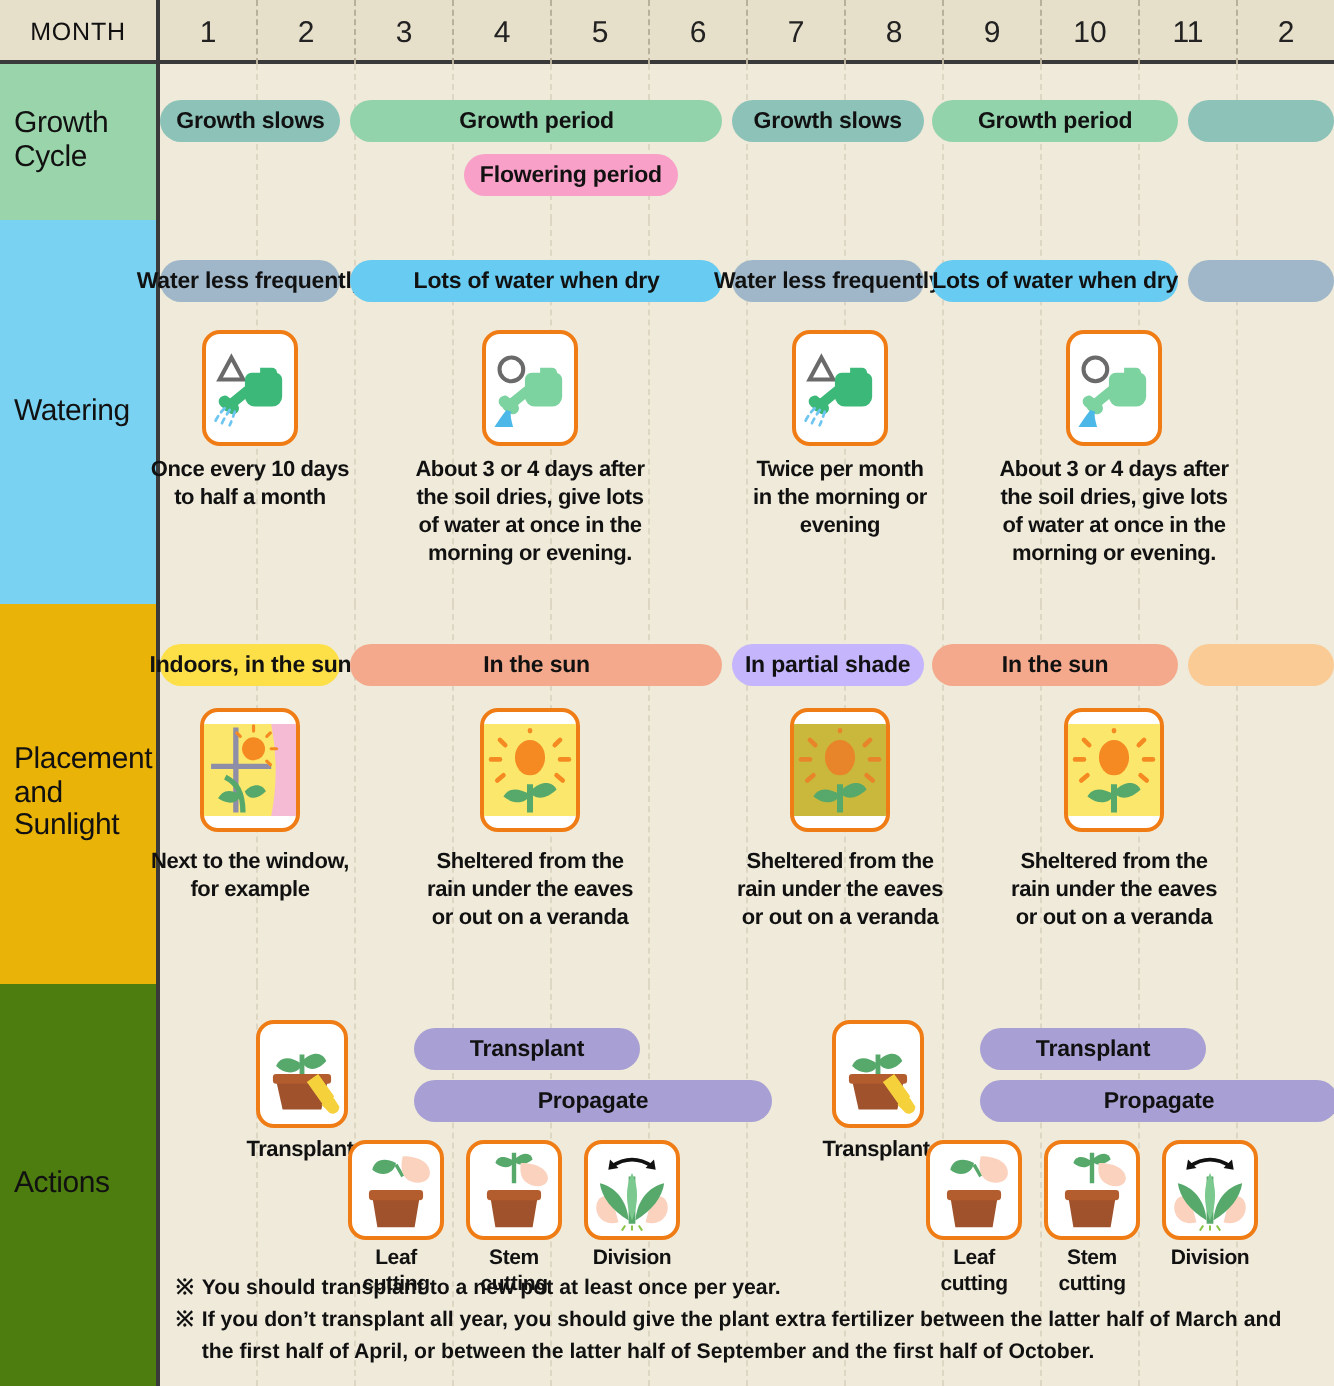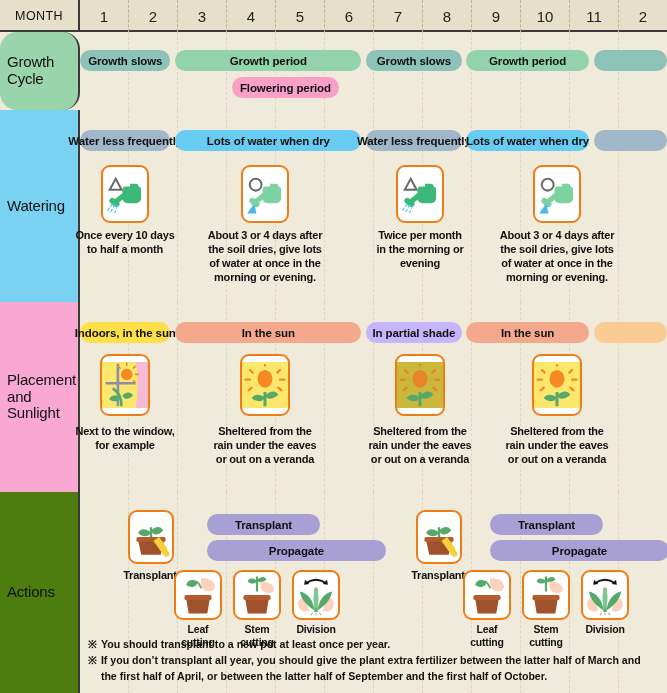--- a/index.html
+++ b/index.html
@@ -98,21 +98,21 @@
         <div class="mcell">6</div>
         <div class="mcell">7</div>
         <div class="mcell">8</div>
         <div class="mcell">9</div>
         <div class="mcell">10</div>
         <div class="mcell">11</div>
         <div class="mcell">2</div>
       </div>
   </div>
 
-  <div class="label-cell" id="lbl-growth" style="top:32px;height:78px;background:#9AD4AA;border-radius:17px;">Growth<br>Cycle</div>
+  <div class="label-cell" id="lbl-growth" style="top:32px;height:78px;background:#9AD4AA;">Growth<br>Cycle</div>
   <div class="lane" id="row-growth">
     <div class="guides">
         <i></i>
         <i></i>
         <i></i>
         <i></i>
         <i></i>
         <i></i>
         <i></i>
         <i></i>
@@ -199,21 +199,21 @@
   <path d="M32 14h7a3 3 0 0 1 0 6h-7z" fill="#7CD3A0"></path>
   <path d="M24 28 L13 37" stroke="#7CD3A0" stroke-width="6" stroke-linecap="round"></path>
   <path d="M11 34 L16 38" stroke="#7CD3A0" stroke-width="7" stroke-linecap="round"></path>
   <path d="M12 39 C9 43 7 46 5 49 L16 49 C15 45 14 42 15 40 Z" fill="#4BB8E8"></path>
           </svg></div>
         <div class="cap" style="left: 409px; top: 118px; width: 136px;">About 3 or 4 days after<br>the soil dries, give lots<br>of water at once in the<br>morning or evening.</div>
       </div>
   </div>
   <div class="row-sep" style="top:302px;"></div>
 
-  <div class="label-cell" id="lbl-place" style="top:302px;height:190px;background:#f9a8d4;">Placement<br>and<br>Sunlight</div>
+  <div class="label-cell" id="lbl-place" style="top:302px;height:190px;background:#eab308;">Placement<br>and<br>Sunlight</div>
   <div class="lane" id="row-place">
     <div class="guides">
         <i></i>
         <i></i>
         <i></i>
         <i></i>
         <i></i>
         <i></i>
         <i></i>
         <i></i>

